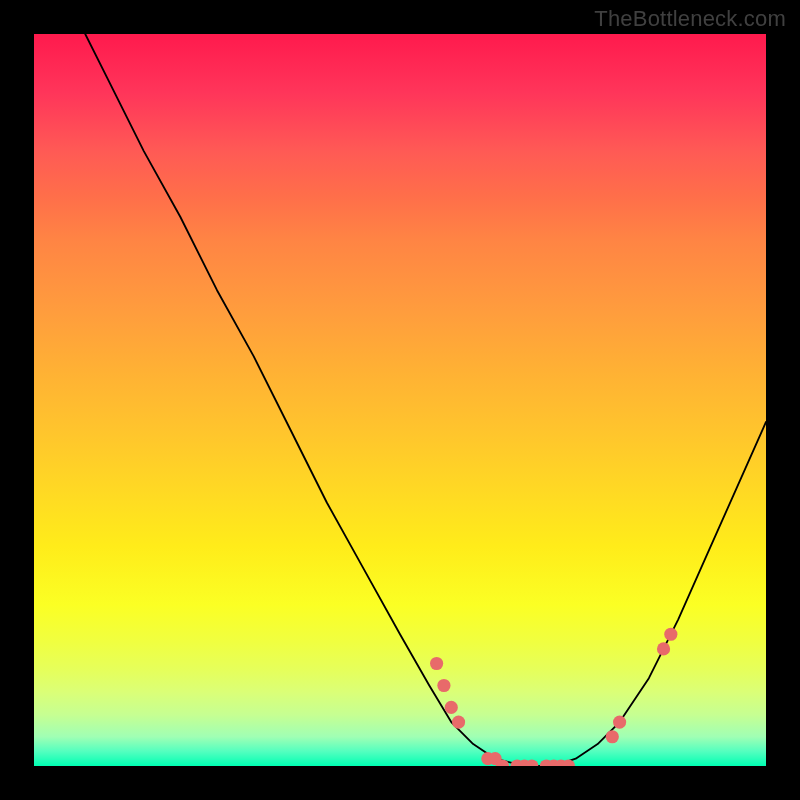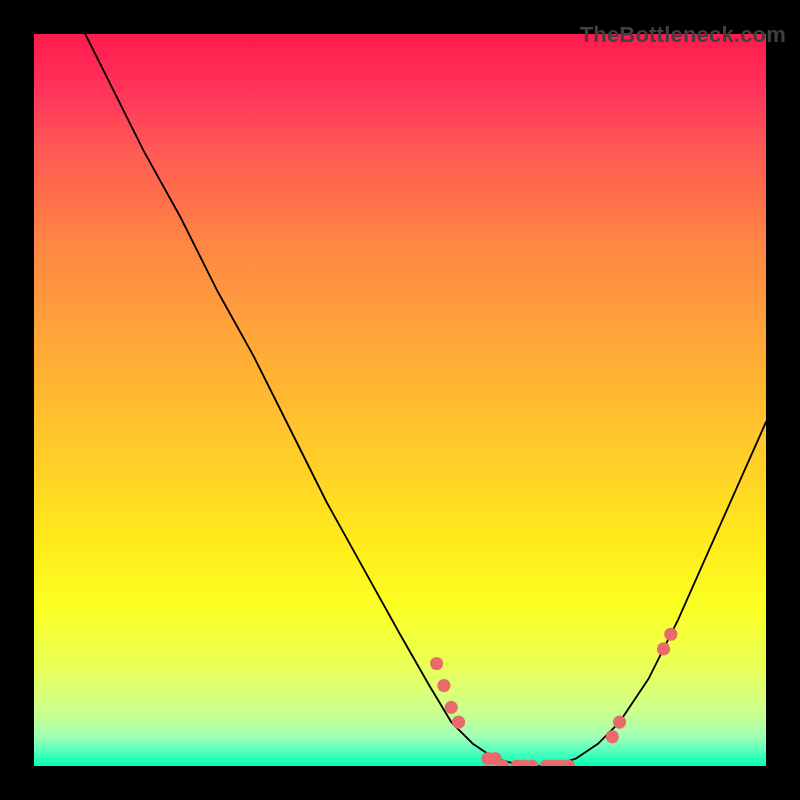--- a/index.html
+++ b/index.html
@@ -5,26 +5,26 @@
   * { margin: 0; padding: 0; box-sizing: border-box; }
   html, body { width: 800px; height: 800px; overflow: hidden; background: #000; }
   .container {
     width: 800px;
     height: 800px;
     position: relative;
     background: #000;
   }
   .watermark {
     position: absolute;
-    top: 22px;
+    top: 6px;
     right: 14px;
     color: #404040;
     font-family: Arial, Helvetica, sans-serif;
     font-size: 22px;
-    font-weight: 700;
+    font-weight: 400;
     letter-spacing: 0.2px;
     z-index: 10;
   }
   .plot {
     position: absolute;
     left: 34px;
     top: 34px;
     width: 732px;
     height: 732px;
   }

